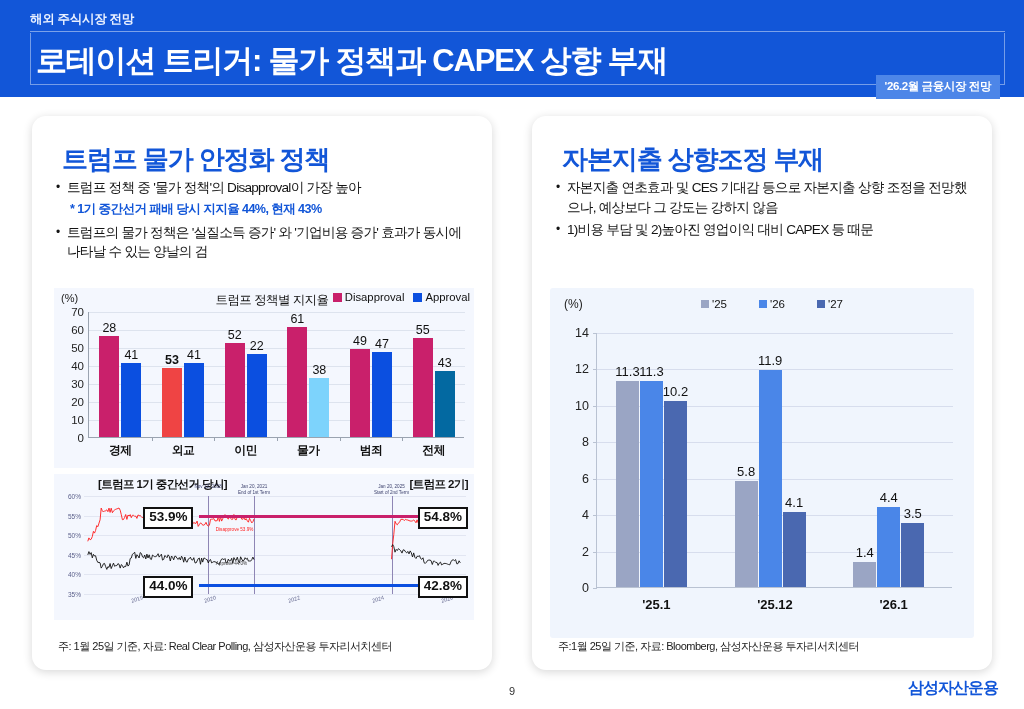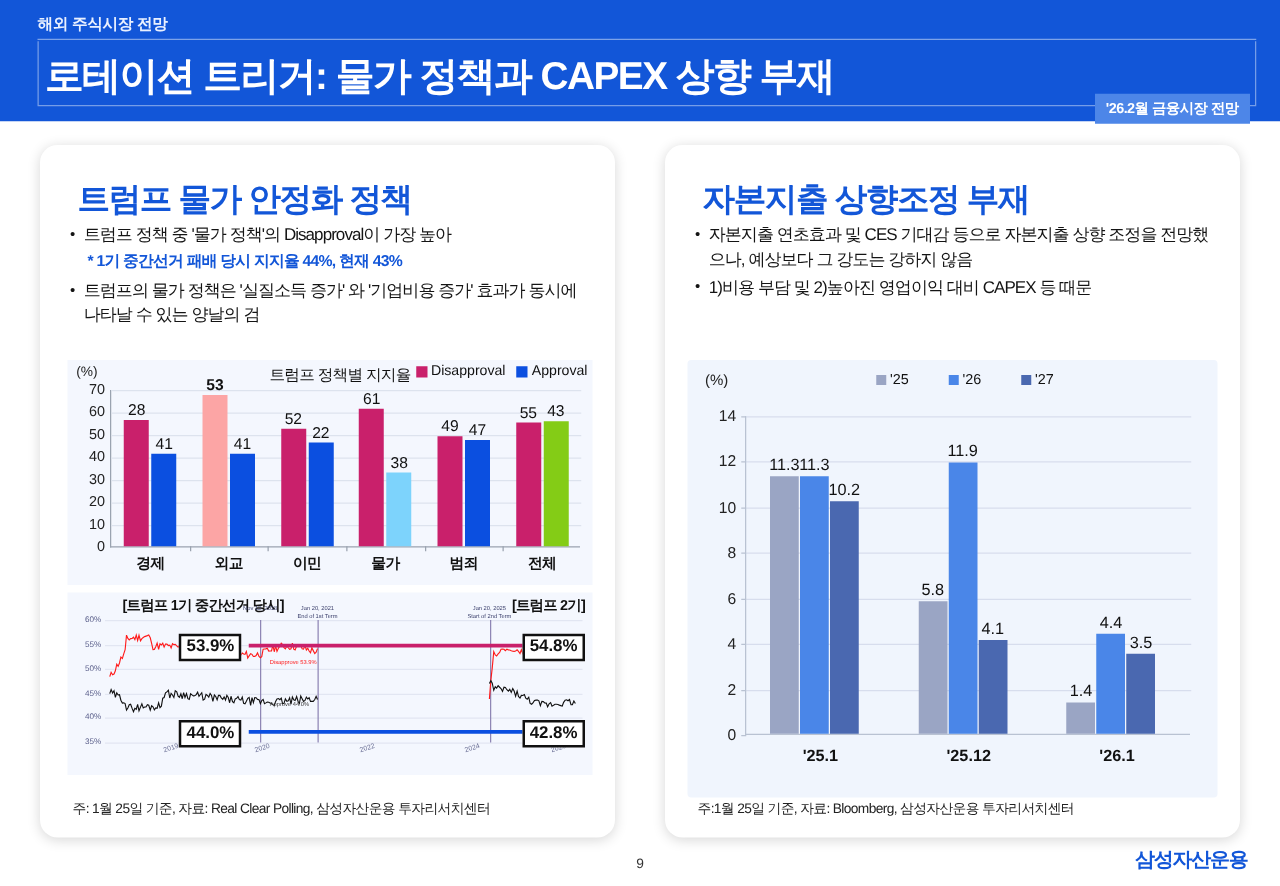--- a/index.html
+++ b/index.html
@@ -351,21 +351,21 @@
         <div class="bgroup" style="left: 0px; width: 62.6667px;">
           <div class="bar" style="height: 100.8px; background: rgb(201, 32, 107);">
             <div class="vlab">28</div>
           </div>
           <div class="bar" style="height: 73.8px; background: rgb(11, 79, 224);">
             <div class="vlab">41</div>
           </div>
           <div class="bcat">경제</div>
         </div>
         <div class="bgroup" style="left: 62.6667px; width: 62.6667px;">
-          <div class="bar" style="height: 121px; background: #fca5a5; font-weight: bold;">
+          <div class="bar" style="height: 69px; background: #ef4444; font-weight: bold;">
             <div class="vlab">53</div>
           </div>
           <div class="bar" style="height: 73.8px; background: rgb(11, 79, 224);">
             <div class="vlab">41</div>
           </div>
           <div class="bcat">외교</div>
         </div>
         <div class="bgsep" style="left: 62.6667px;"></div>
         <div class="bgroup" style="left: 125.333px; width: 62.6667px;">
           <div class="bar" style="height: 93.6px; background: rgb(201, 32, 107);">
@@ -394,21 +394,21 @@
           <div class="bar" style="height: 84.6px; background: rgb(11, 79, 224);">
             <div class="vlab">47</div>
           </div>
           <div class="bcat">범죄</div>
         </div>
         <div class="bgsep" style="left: 250.667px;"></div>
         <div class="bgroup" style="left: 313.333px; width: 62.6667px;">
           <div class="bar" style="height: 99px; background: rgb(201, 32, 107);">
             <div class="vlab">55</div>
           </div>
-          <div class="bar" style="height: 100px; background: #84cc16;">
+          <div class="bar" style="height: 66px; background: #0369a1;">
             <div class="vlab">43</div>
           </div>
           <div class="bcat">전체</div>
         </div>
         <div class="bgsep" style="left: 313.333px;"></div>
       </div>
   </div>
 
   <div id="line-panel">
     <div class="lbracket" id="lb-1">[트럼프 1기 중간선거 당시]</div>

